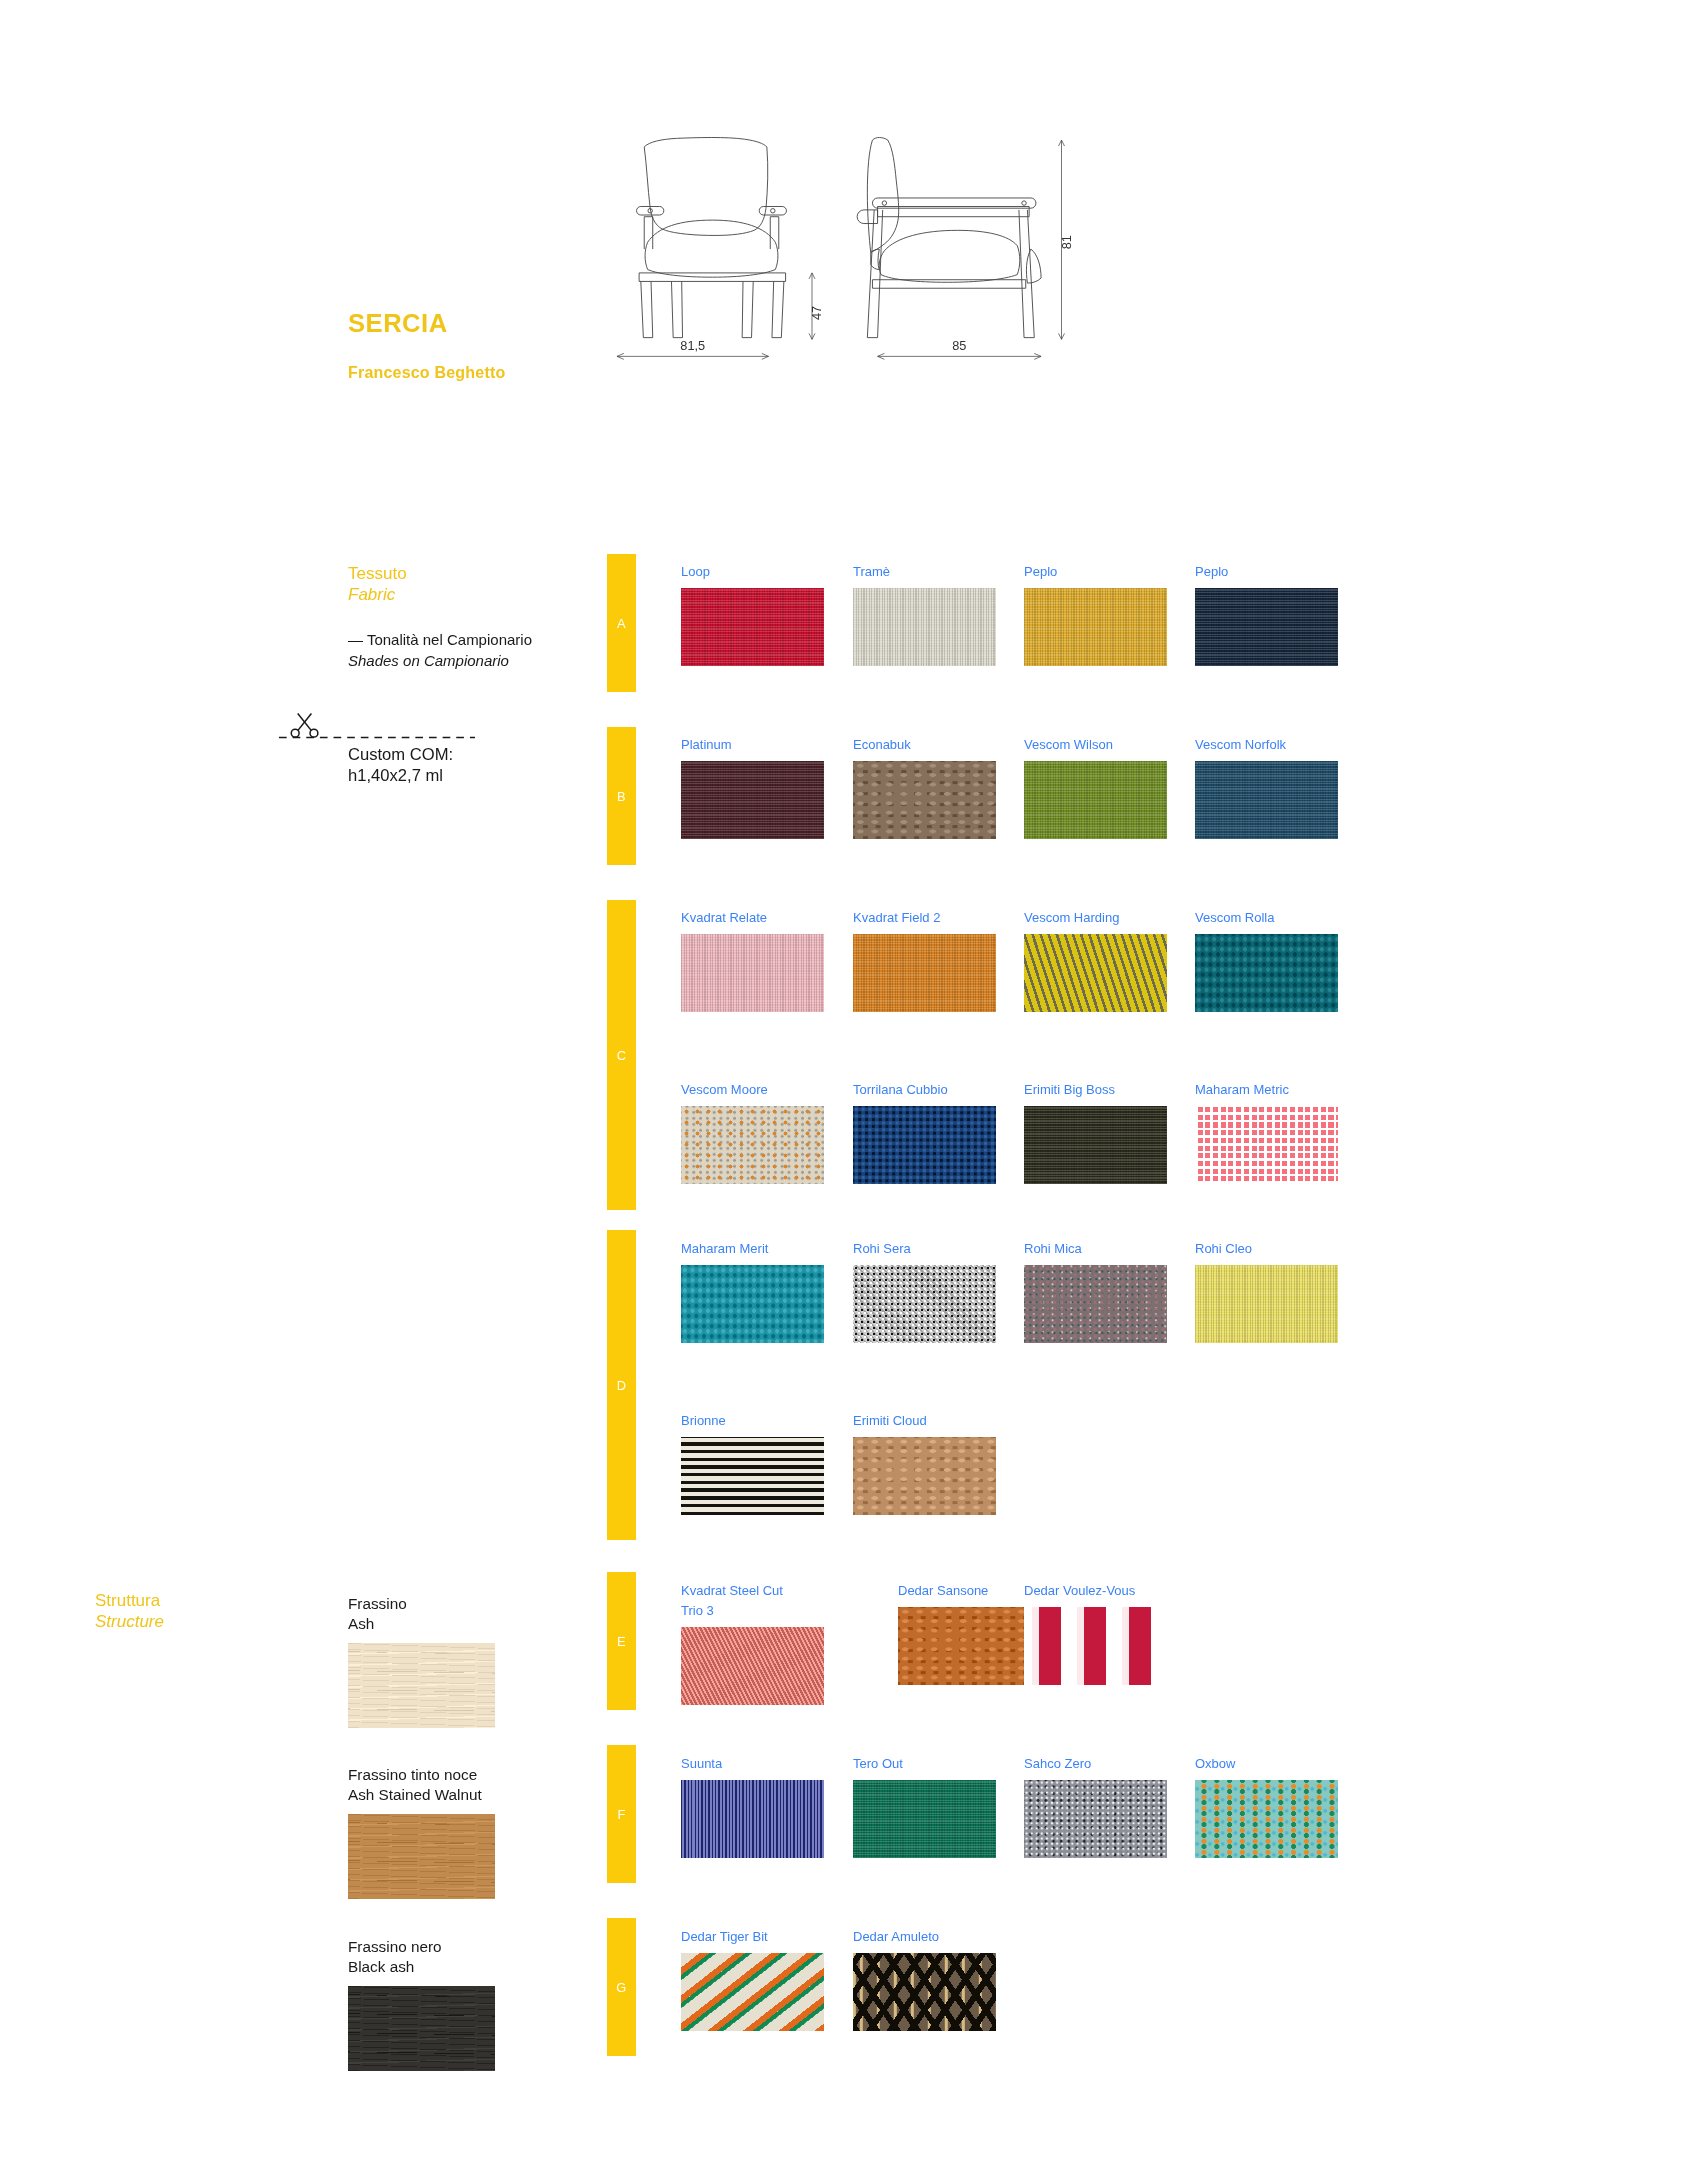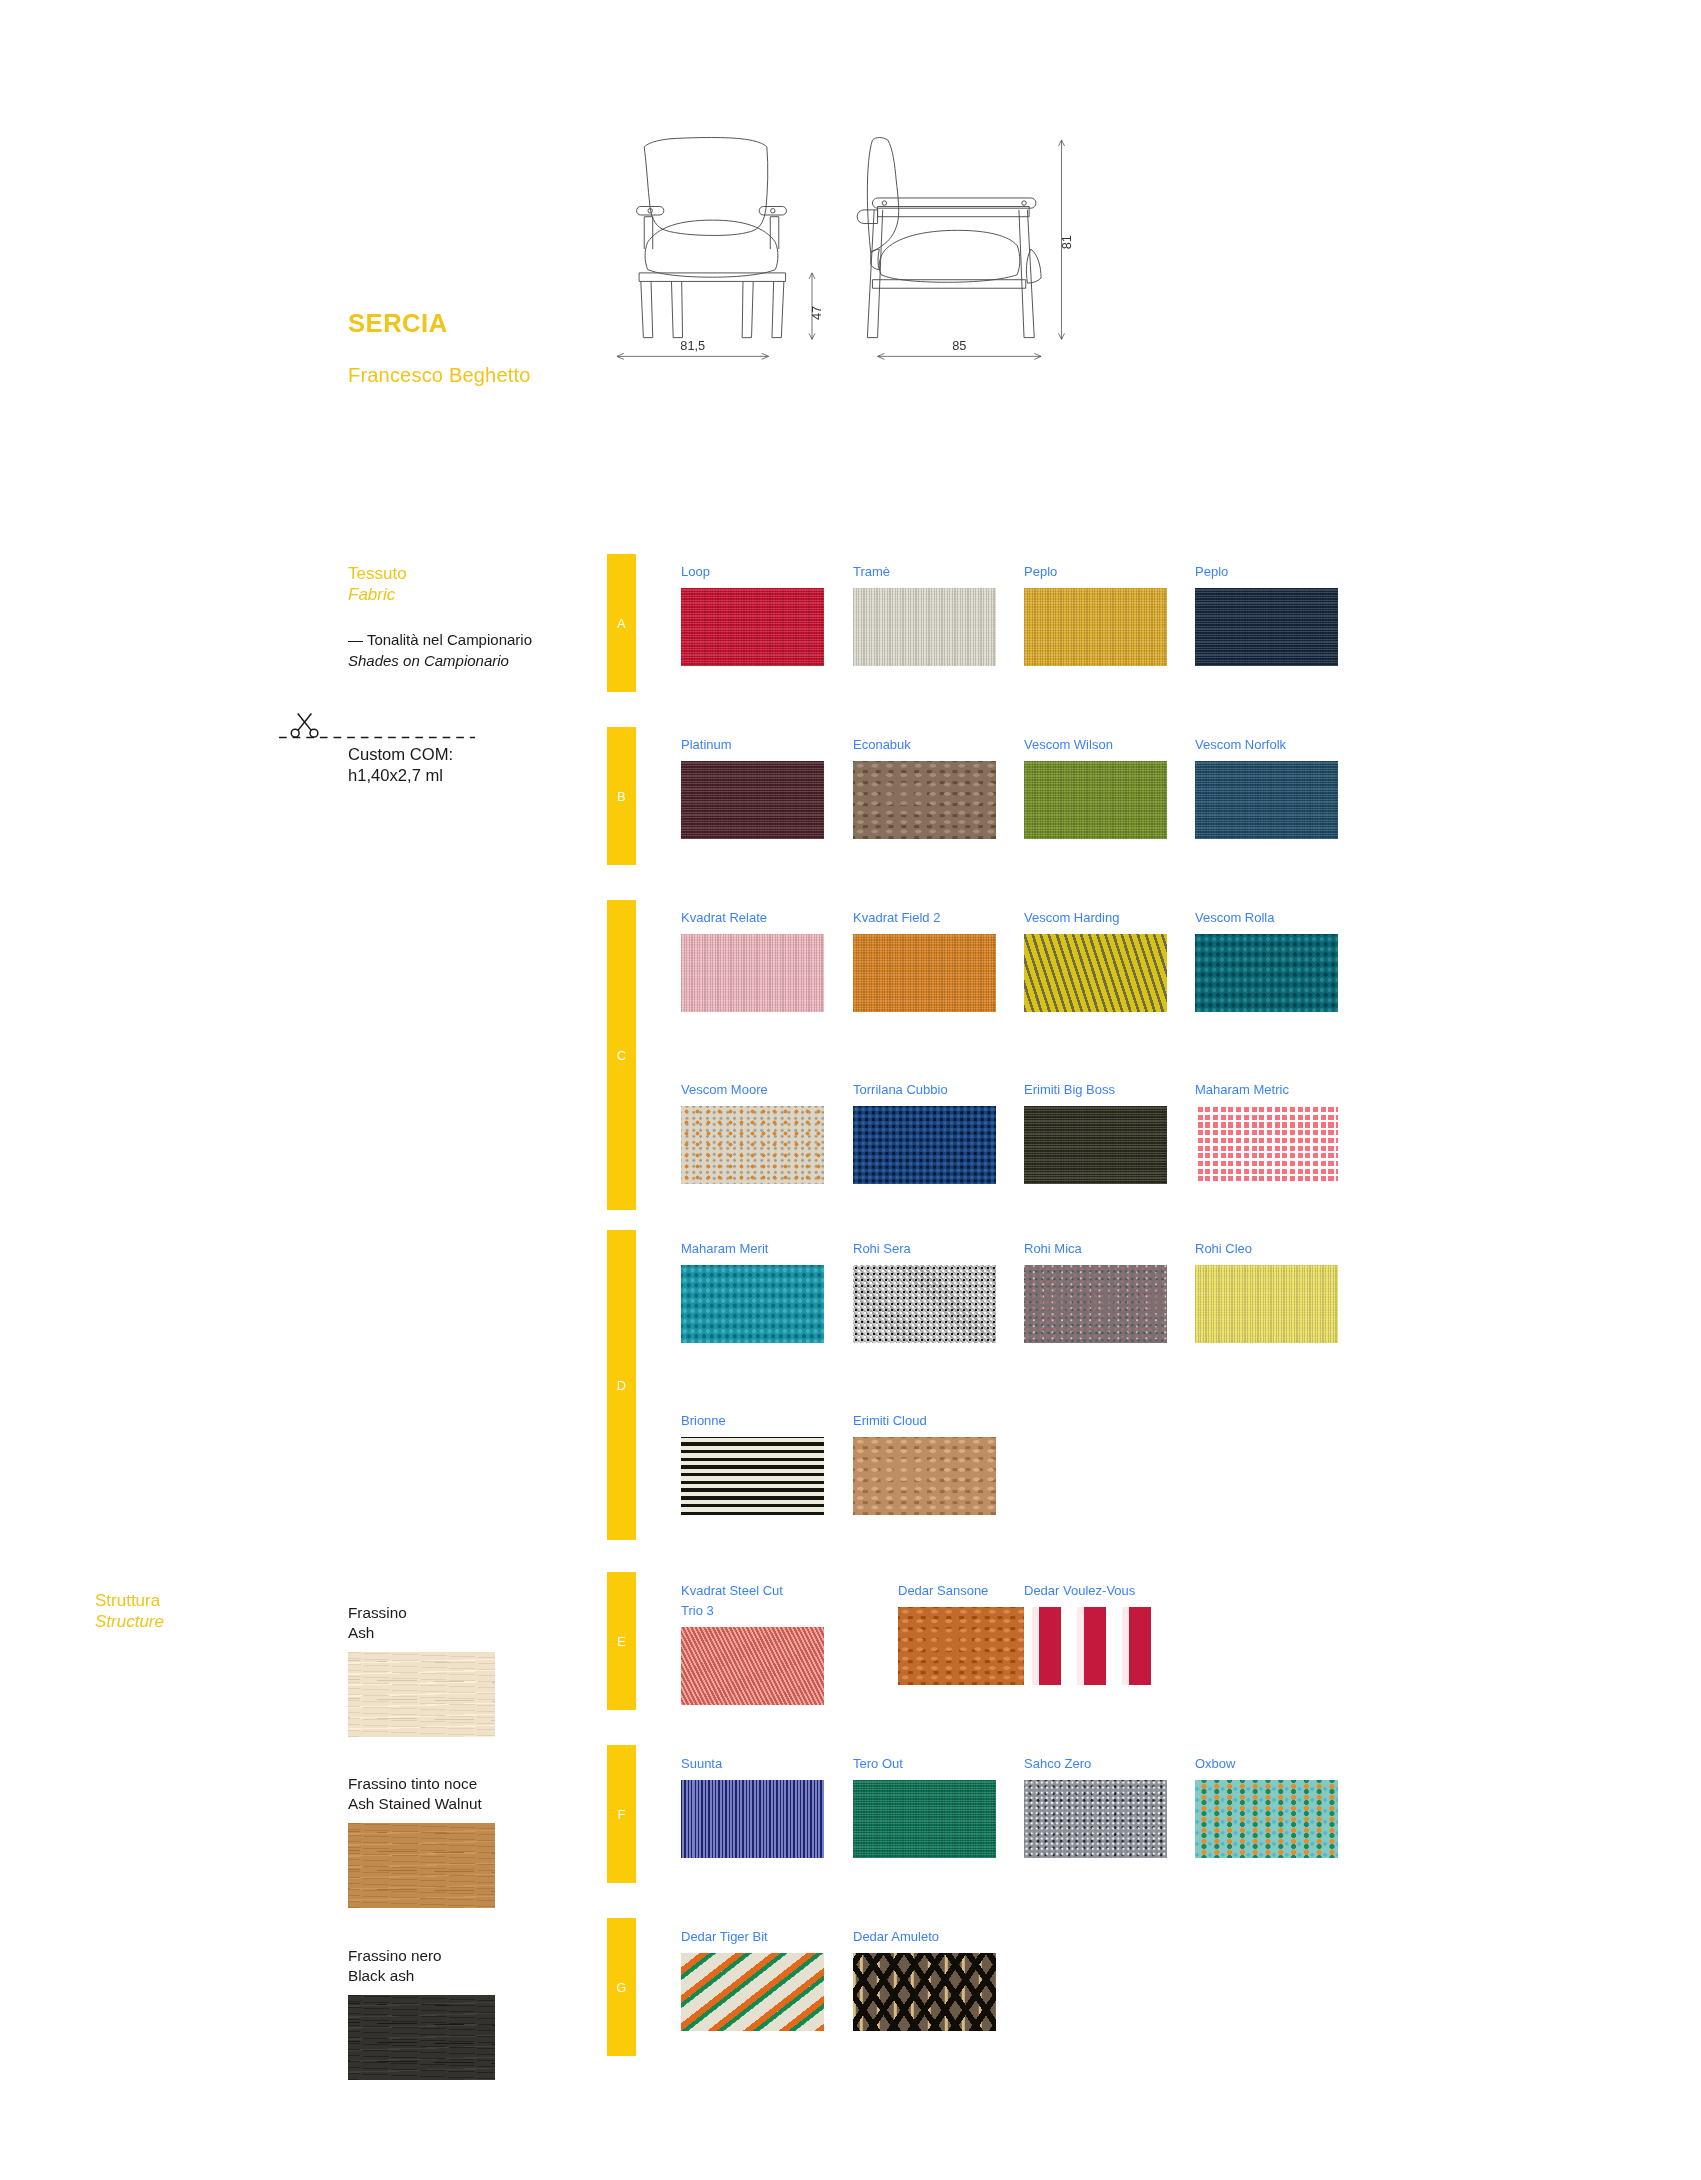--- a/index.html
+++ b/index.html
@@ -13,21 +13,21 @@
   .page { position: relative; width: 1701px; height: 2181px; }
 
   
   #product-title {
     position: absolute; left: 348px; top: 309px;
     font-size: 25.6px; font-weight: 700; letter-spacing: 0.5px;
     color: #f0c419;
   }
   #product-designer {
     position: absolute; left: 348px; top: 364px;
-    font-size: 20px; font-weight: 400; letter-spacing: 0.2px;
+    font-size: 16px; font-weight: 700; letter-spacing: 0.2px;
     color: #f0c419;
   }
 
   
   #tech-drawings { position: absolute; left: 588px; top: 106px; }
 
   
   .legend-head-it {
     position: absolute; font-size: 17px; color: #f0c419; font-weight: 400;
   }
@@ -68,21 +68,21 @@
     font-size: 13px; line-height: 19.6px; color: #3b82f6;
     white-space: pre-line; margin-bottom: 6.8px; min-height: 19.6px;
   }
   .swatch-img {
     width: 143px; height: 78px; display: block;
     background-color: #ccc; background-repeat: repeat;
   }
 
   
   .wood-cell { position: absolute; width: 147px; }
-  .wood-label { font-size: 15.3px; line-height: 19.6px; color: #1a1a1a; margin-top: 9px; }
+  .wood-label { font-size: 15.3px; line-height: 19.6px; color: #1a1a1a; }
   .wood-label .en { display: block; }
   .wood-img { width: 147px; height: 85px; margin-top: 10.2px; display: block; }
 </style>
 </head>
 <body>
 
 <div class="page">
 
   <div id="tech-drawings">
     <svg width="511" height="264" viewBox="0 0 600 310" fill="none" stroke="#4a4a4a" stroke-width="1.1" stroke-linejoin="round">

